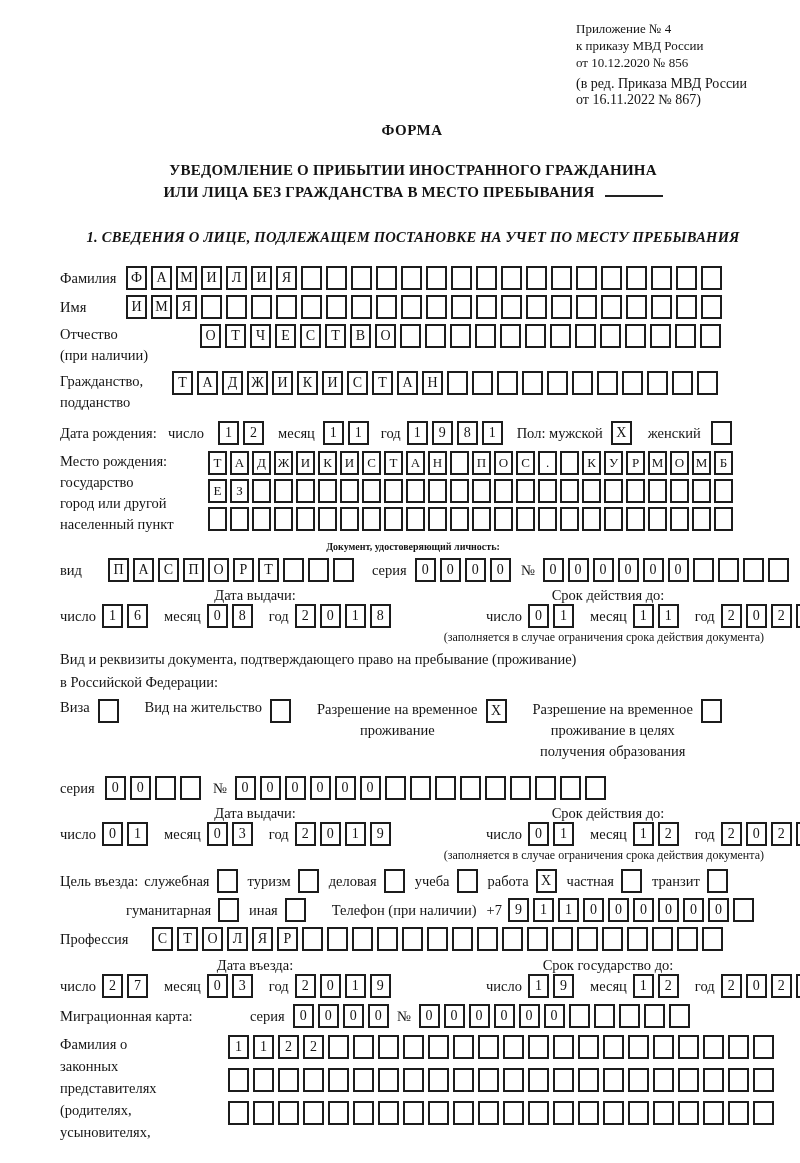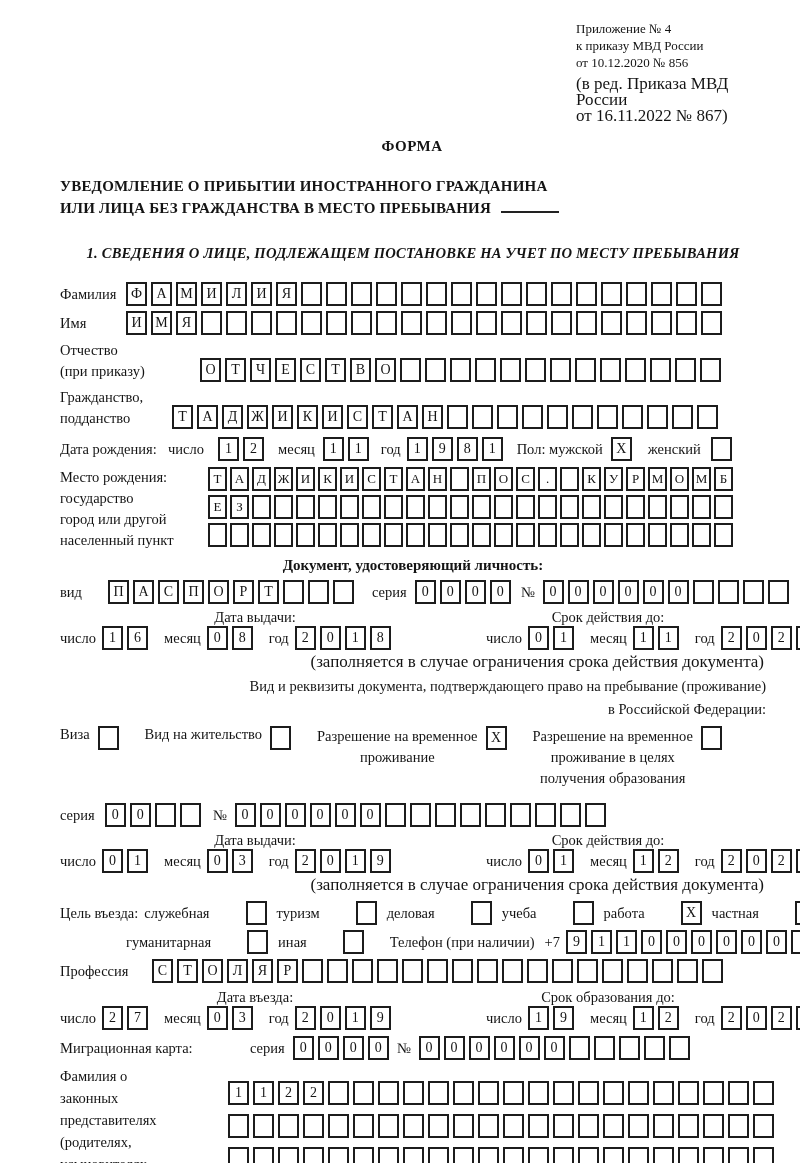--- a/index.html
+++ b/index.html
@@ -6,65 +6,65 @@
   html,body { background:#ffffff; }
   body {
     width:800px; height:1163px; overflow:hidden;
     font-family:"Liberation Serif","DejaVu Serif",serif;
     color:#141414; font-size:14.5px;
   }
   .page { padding:20px 34px 0 60px; position:relative; }
 
   
   .appendix { margin-left:auto; width:190px; font-size:13px; line-height:17px; }
-  .appendix .rev { font-size:17px; margin-top:5px; line-height:16px; }
+  .appendix .rev { font-size:14px; margin-top:5px; line-height:16px; }
   .forma { text-align:center; font-weight:bold; font-size:15px; margin:14px 2px 0 0; letter-spacing:.5px; }
 
   
-  .title { font-weight:bold; font-size:15px; line-height:22px; margin-top:20px; letter-spacing:.2px; }
+  .title { text-align:center; font-weight:bold; font-size:15px; line-height:22px; margin-top:20px; letter-spacing:.2px; }
   .title-underline { display:inline-block; width:58px; border-bottom:2px solid #222; margin-left:10px; height:12px; }
   .section-heading { text-align:center; font-weight:bold; font-size:14.6px; margin-top:26px; letter-spacing:.2px;font-style:italic; }
 
   
   .form { margin-top:20px; }
   .row { display:flex; align-items:center; margin-bottom:5px; }
-  .row.top { align-items:flex-end; }
+  .row.top { align-items:flex-start; }
   .lbl { font-size:14.5px; flex:none; }
   .cells { display:inline-flex; flex:none; }
   .cell {
     width:17px; height:20px; border:2px solid #1c1c1c; flex:none;
     display:inline-flex; align-items:center; justify-content:center;
     font-size:14px; margin-right:4px; background:#fff;
   }
   .sm .cell { width:15px; margin-right:3px; font-size:13px; }
   .lblcol { flex:none; line-height:21px; }
   .cellrows .cells { margin-bottom:4px; }
 
   
   .date-pair { margin-bottom:4px; }
   .dp-heads, .dp-lines { display:flex; }
   .dp-left { width:390px; flex:none; }
   .dp-right { flex:1; }
   .dp-heads .dp-left, .dp-heads .dp-right { text-align:center; }
   .dgroup { display:flex; align-items:center; }
   .dgroup .lbl { margin-right:6px; }
   .dgroup .gap { width:12px; flex:none; }
-  .valid-note { text-align:right; font-size:17px; margin:2px 2px 6px 0;font-family:Liberation Serif, serif; }
-
-  .center-bold { text-align:center; font-weight:bold; font-size:15px; margin:6px 0 6px 0; }
-  .plain-line { margin-bottom:6px;text-align:right; }
+  .valid-note { text-align:right; font-size:12px; margin:2px 2px 6px 0;font-family:Liberation Serif, serif; }
+
+  .center-bold { text-align:center; font-weight:bold; font-size:10px; margin:6px 0 6px 0; }
+  .plain-line { margin-bottom:6px; }
 
   
   .permit-band { display:flex; align-items:flex-start; margin:8px 0 14px 0; }
   .permit-band .cell { margin-left:8px; }
   .ml { text-align:center; line-height:21px; }
   .band-gap { width:22px; flex:none; }
 
   .indent { margin-left:66px; }
-  .chkitem { display:inline-flex; align-items:center; margin-right:10px;gap:29px; }
+  .chkitem { display:inline-flex; align-items:center; margin-right:10px; }
   .chkitem .cell { margin-left:7px; margin-right:0; }
 </style>
 </head>
 <body>
 
 <div class="page">
 
   <div class="appendix">
     <div>Приложение № 4</div>
     <div>к приказу МВД России</div>
@@ -143,21 +143,21 @@
           <span class="cell"></span>
           <span class="cell"></span>
           <span class="cell"></span>
           <span class="cell"></span>
         </span>
     </div>
 
     <div class="row top">
       <span class="lblcol" style="width:140px">
         <div>Отчество</div>
-        <div>(при приказу)</div>
+        <div>(при наличии)</div>
       </span>
       <span class="cells">
           <span class="cell">О</span>
           <span class="cell">Т</span>
           <span class="cell">Ч</span>
           <span class="cell">Е</span>
           <span class="cell">С</span>
           <span class="cell">Т</span>
           <span class="cell">В</span>
           <span class="cell">О</span>
@@ -598,21 +598,21 @@
           <span class="cell"></span>
           <span class="cell"></span>
           <span class="cell"></span>
           <span class="cell"></span>
         </span>
     </div>
 
     <div class="date-pair" style="margin-top:6px">
       <div class="dp-heads">
         <div class="dp-left">Дата въезда:</div>
-        <div class="dp-right">Срок образования до:</div>
+        <div class="dp-right">Срок государство до:</div>
       </div>
       <div class="dp-lines">
         <div class="dp-left dgroup">
           <span class="lbl">число</span>
           <span class="cells">
               <span class="cell">2</span>
               <span class="cell">7</span>
             </span>
           <span class="gap"></span>
           <span class="lbl">месяц</span>

